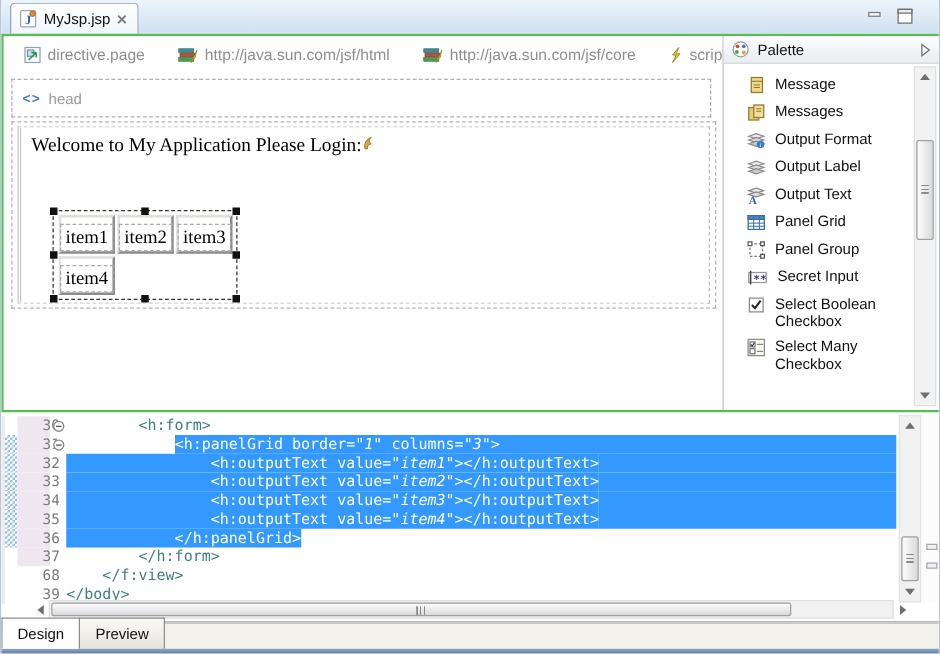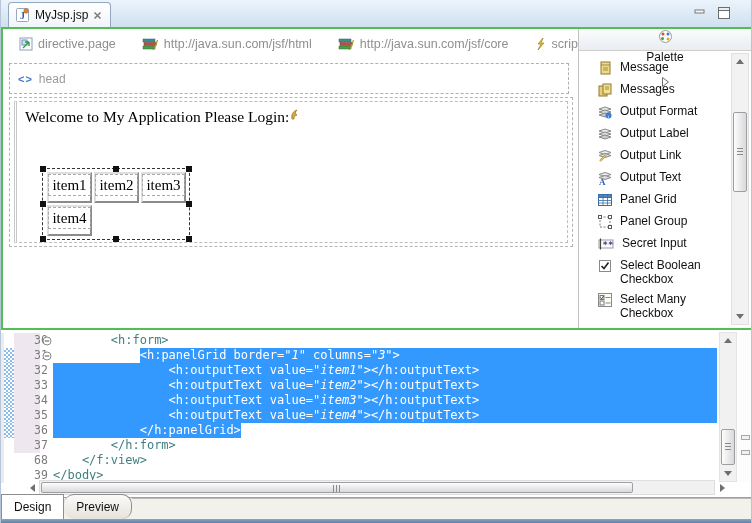--- a/index.html
+++ b/index.html
@@ -38,30 +38,30 @@
   .welcome{position:absolute;left:8px;top:6px;font-family:"Liberation Serif",serif;
            font-size:15.5px;color:#000;display:flex;align-items:flex-start;gap:0;}
 
   
   .gridwrap{position:absolute;left:25px;top:66px;width:148px;height:72px;
             border:1px dashed #333;}
   .handle{position:absolute;width:6px;height:6px;background:#111;}
   .gtable{position:absolute;left:3px;top:2px;}
   .grow{display:flex;}
   .gcell{width:45px;height:31px;margin:1px;background:#fff;border:2px outset #e0dfdd;
-         display:flex;align-items:flex-start;justify-content:center;}
+         display:flex;align-items:flex-end;justify-content:center;}
   .gdash{border:1px dashed #aaa;padding:0 3px;font-family:"Liberation Serif",serif;
          font-size:15px;color:#000;line-height:20px;}
 
   
   .palette{position:absolute;left:575px;top:0;width:173px;height:299px;background:#fff;
            border-left:1px solid #c2c2c2;}
   .phead{position:absolute;left:0;top:0;right:0;height:22px;
          background:linear-gradient(#fbfcfd,#e9edf1);border-bottom:1px solid #cfcfcf;
-         display:flex;align-items:center;gap:6px;padding:0 6px;font-size:12px;color:#111;flex-direction:column;}
+         display:flex;align-items:center;gap:6px;padding:0 6px;font-size:12px;color:#111;}
   .phead .spring{flex:1;}
   .plist{position:absolute;left:0;top:23px;width:150px;height:276px;overflow:hidden;padding-top:5px;}
   .pitem{display:flex;align-items:flex-start;gap:7px;padding:3px 0 3px 18px;cursor:default;}
   .plabel{font-size:12px;color:#111;line-height:14px;width:104px;}
   .vscroll{position:absolute;right:2px;top:24px;width:18px;bottom:3px;background:#f2f2f2;
            border:1px solid #e0e0e0;}
   .sb-btn{position:absolute;left:1px;width:14px;height:13px;display:flex;align-items:center;justify-content:center;}
   .tri-up{width:0;height:0;border-left:4px solid transparent;border-right:4px solid transparent;border-bottom:5px solid #6f6f6f;}
   .tri-down{width:0;height:0;border-left:4px solid transparent;border-right:4px solid transparent;border-top:5px solid #6f6f6f;}
   .tri-left{width:0;height:0;border-top:4px solid transparent;border-bottom:4px solid transparent;border-right:5px solid #6f6f6f;}
@@ -98,21 +98,21 @@
   .hgrip{position:absolute;top:2px;left:50%;width:8px;height:7px;margin-left:-4px;
          background:repeating-linear-gradient(90deg,#8a8a8a 0 1px,transparent 1px 3px);}
   .h-btn{position:absolute;bottom:3px;width:14px;height:13px;display:flex;align-items:center;justify-content:center;}
 
   
   .pagetabs{position:absolute;left:0;top:498px;width:752px;height:21px;background:#f2f1ec;
             display:flex;align-items:flex-end;}
   .ptab{height:21px;padding:12px 12px;display:flex;align-items:center;font-size:12px;color:#111;
         border:1px solid #8e8e8e;border-bottom:none;background:linear-gradient(#fbfaf8,#e6e3dc);}
   .ptab.active{background:#fff;height:21px;border-top:1px solid #8e8e8e;z-index:2;}
-  .ptab + .ptab{border-left:none;border-radius:10px;}
+  .ptab + .ptab{border-left:none;}
   .pt-rest{flex:1;height:21px;border-bottom:1px solid #f2f1ec;border-top:1px solid #b9b9b9;}
 
   .bottombar{position:absolute;left:0;top:519px;width:752px;height:4px;
              background:linear-gradient(#8aa6c4,#5f82a8);}
 
   svg{display:block;}
 </style>
 </head>
 <body>
 
@@ -300,31 +300,20 @@
        <path d="M2 11 L8 9 L14 11 L8 13 Z" fill="#cccccc" stroke="#8a8a8a"></path>
               </svg>
             </span>
             <span class="plabel">Output Label</span>
           </div>
           <div class="pitem">
             <span>
               <svg width="16" height="16" viewBox="0 0 16 16">
                 <path d="M2 4.5 L8 2.5 L14 4.5 L8 6.5 Z" fill="#ececec" stroke="#8a8a8a"></path>
        <path d="M2 7.5 L8 5.5 L14 7.5 L8 9.5 Z" fill="#dddddd" stroke="#8a8a8a"></path>
-       <path d="M3 13 L9 7" stroke="#c79a2e" stroke-width="2.2"></path>
-       <path d="M3 13 L9 7" stroke="#e8c559" stroke-width="1"></path>
-              </svg>
-            </span>
-            <span class="plabel">Output Link</span>
-          </div>
-          <div class="pitem">
-            <span>
-              <svg width="16" height="16" viewBox="0 0 16 16">
-                <path d="M2 4.5 L8 2.5 L14 4.5 L8 6.5 Z" fill="#ececec" stroke="#8a8a8a"></path>
-       <path d="M2 7.5 L8 5.5 L14 7.5 L8 9.5 Z" fill="#dddddd" stroke="#8a8a8a"></path>
        <text x="2" y="15" font-size="9" font-weight="bold" fill="#2b5fbf" font-family="Liberation Serif,serif">A</text>
               </svg>
             </span>
             <span class="plabel">Output Text</span>
           </div>
           <div class="pitem">
             <span>
               <svg width="16" height="16" viewBox="0 0 16 16">
                 <rect x="1.5" y="2.5" width="13" height="11" fill="#fff" stroke="#3a6ea5"></rect>
        <rect x="1.5" y="2.5" width="13" height="3" fill="#4a86c8" stroke="#3a6ea5"></rect>

